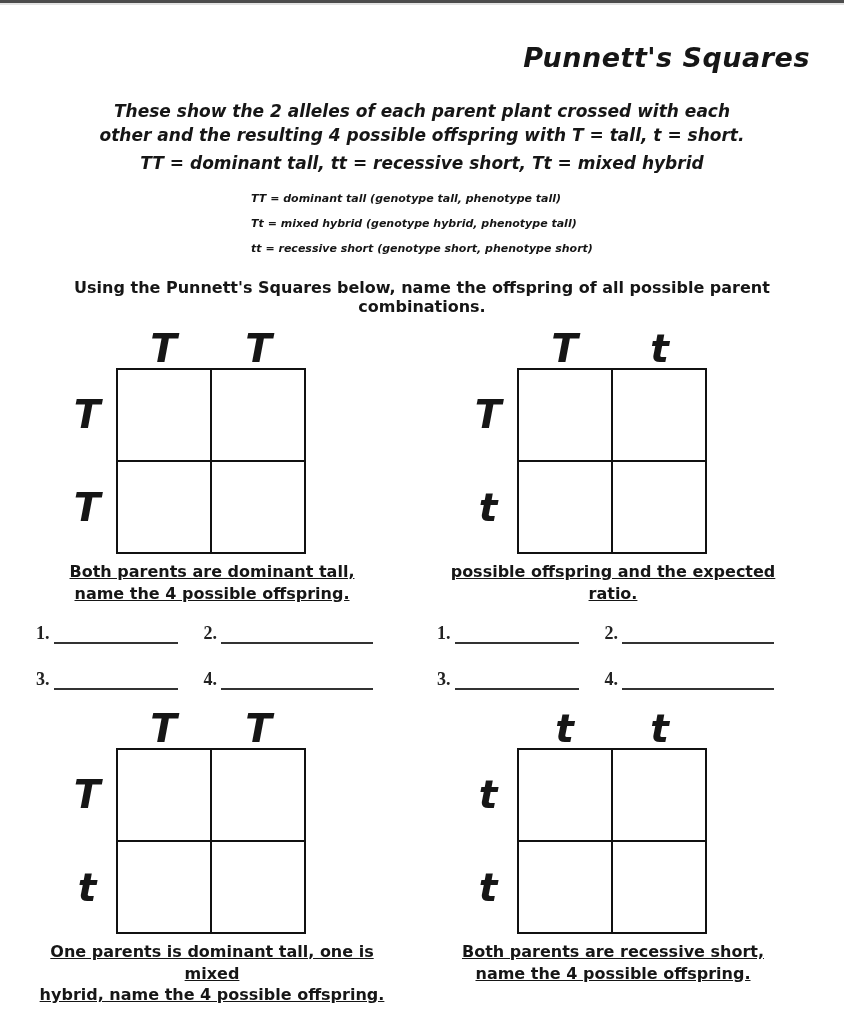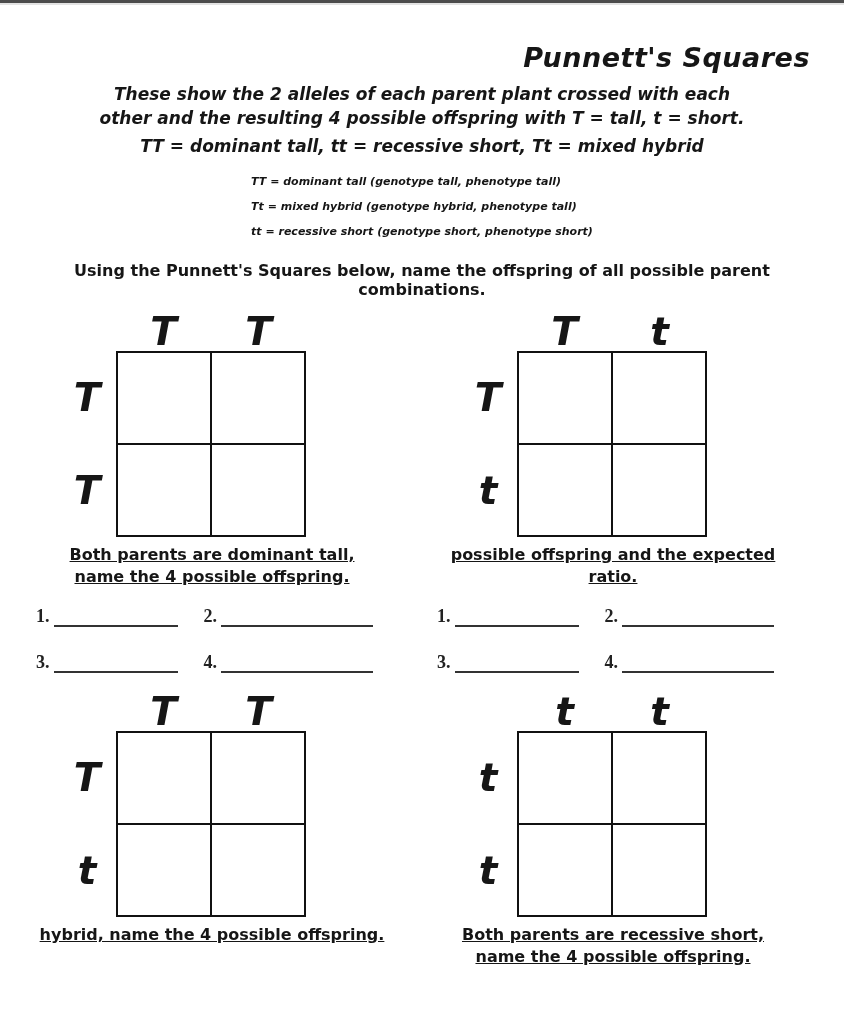--- a/index.html
+++ b/index.html
@@ -19,21 +19,21 @@
   .sheet { padding: 0 34px; }
 
   
   .title {
     margin-top: 39px;
     text-align: right;
     font-size: 27px; font-weight: bold; font-style: italic;
     letter-spacing: .5px;
   }
   .intro {
-    margin-top: 9px;
+    margin-top: 26px;
     text-align: center;
     font-size: 17px; font-weight: bold; font-style: italic;
     line-height: 24px;
   }
   .intro-line3 {
     margin-top: 6px;
     text-align: center;
     font-size: 17px; font-weight: bold; font-style: italic;
   }
   .legend {
@@ -235,20 +235,21 @@
           </div>
           <div class="ptable">
             <div class="cell"></div>
             <div class="cell"></div>
             <div class="cell"></div>
             <div class="cell"></div>
           </div>
         </div>
       </div>
       <div class="caption">
+        <div>One parents is dominant tall, one is mixed</div>
         <div>hybrid, name the 4 possible offspring.</div>
       </div>
 
     </div>
 
     <div class="problem">
       <div class="punnett">
         <div class="col-labels">
           <div class="col-label">t</div>
           <div class="col-label">t</div>

